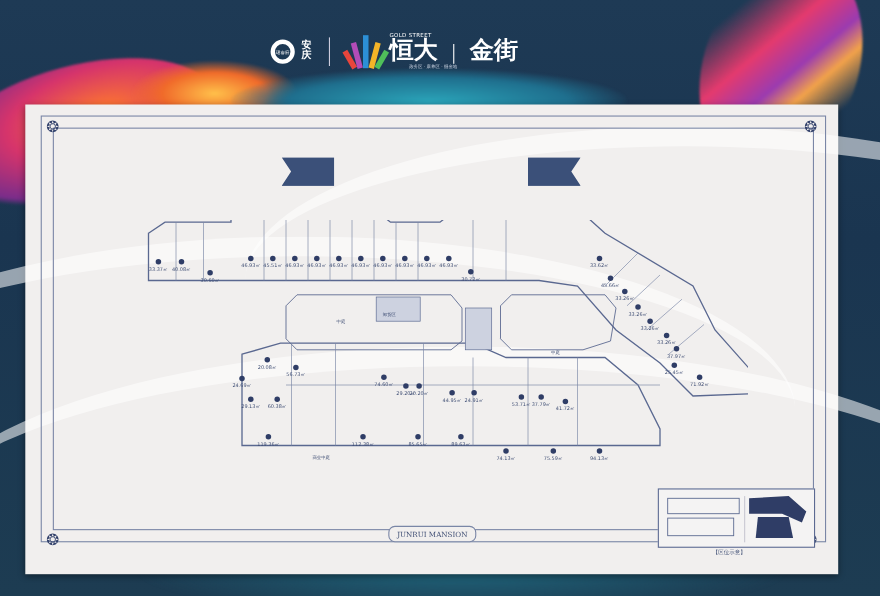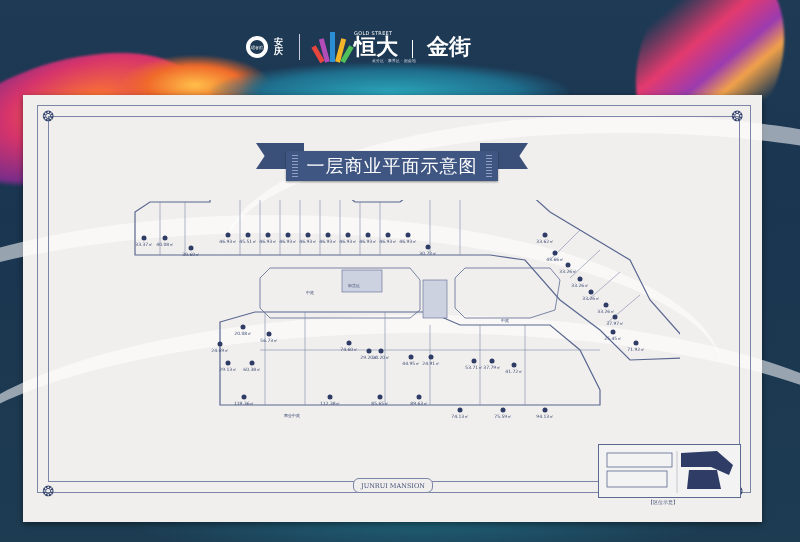--- a/index.html
+++ b/index.html
@@ -93,23 +93,20 @@
   <div class="frame-outer"></div>
   <div class="frame-inner"></div>
   <div class="corner" style="left:18px;top:14px;">❂</div>
   <div class="corner" style="left:707px;top:14px;">❂</div>
   <div class="corner" style="left:18px;top:389px;">❂</div>
   <div class="corner" style="left:707px;top:389px;">❂</div>
 
   <div class="ribbon">
     <div class="rib-tail l"></div>
     <div class="rib-tail r"></div>
-    <div class="rib-main">
-      <span class="rib-title">一层商业平面示意图</span>
-    </div>
   </div>
 
   <svg class="plan" viewBox="0 0 550 240" style="left:107px;top:105px;">
     <g fill="none" stroke="#5a6890" stroke-width="1.2">
 
       <path d="M5 12 L20 2 L80 2 L80 -2 L220 -2 L225 2 L270 2 L280 -6 L400 -6 L420 12 L500 60 L520 100 L560 145 L552 158 L500 160 L470 130 L430 100 L395 60 L360 55 L5 55 Z"></path>
 
       <path d="M140 68 L280 68 L290 80 L290 110 L280 118 L140 118 L130 108 L130 78 Z" stroke-width="0.8"></path>
 
       <path d="M335 68 L420 68 L430 80 L425 110 L400 118 L335 118 L325 108 L325 78 Z" stroke-width="0.8"></path>

